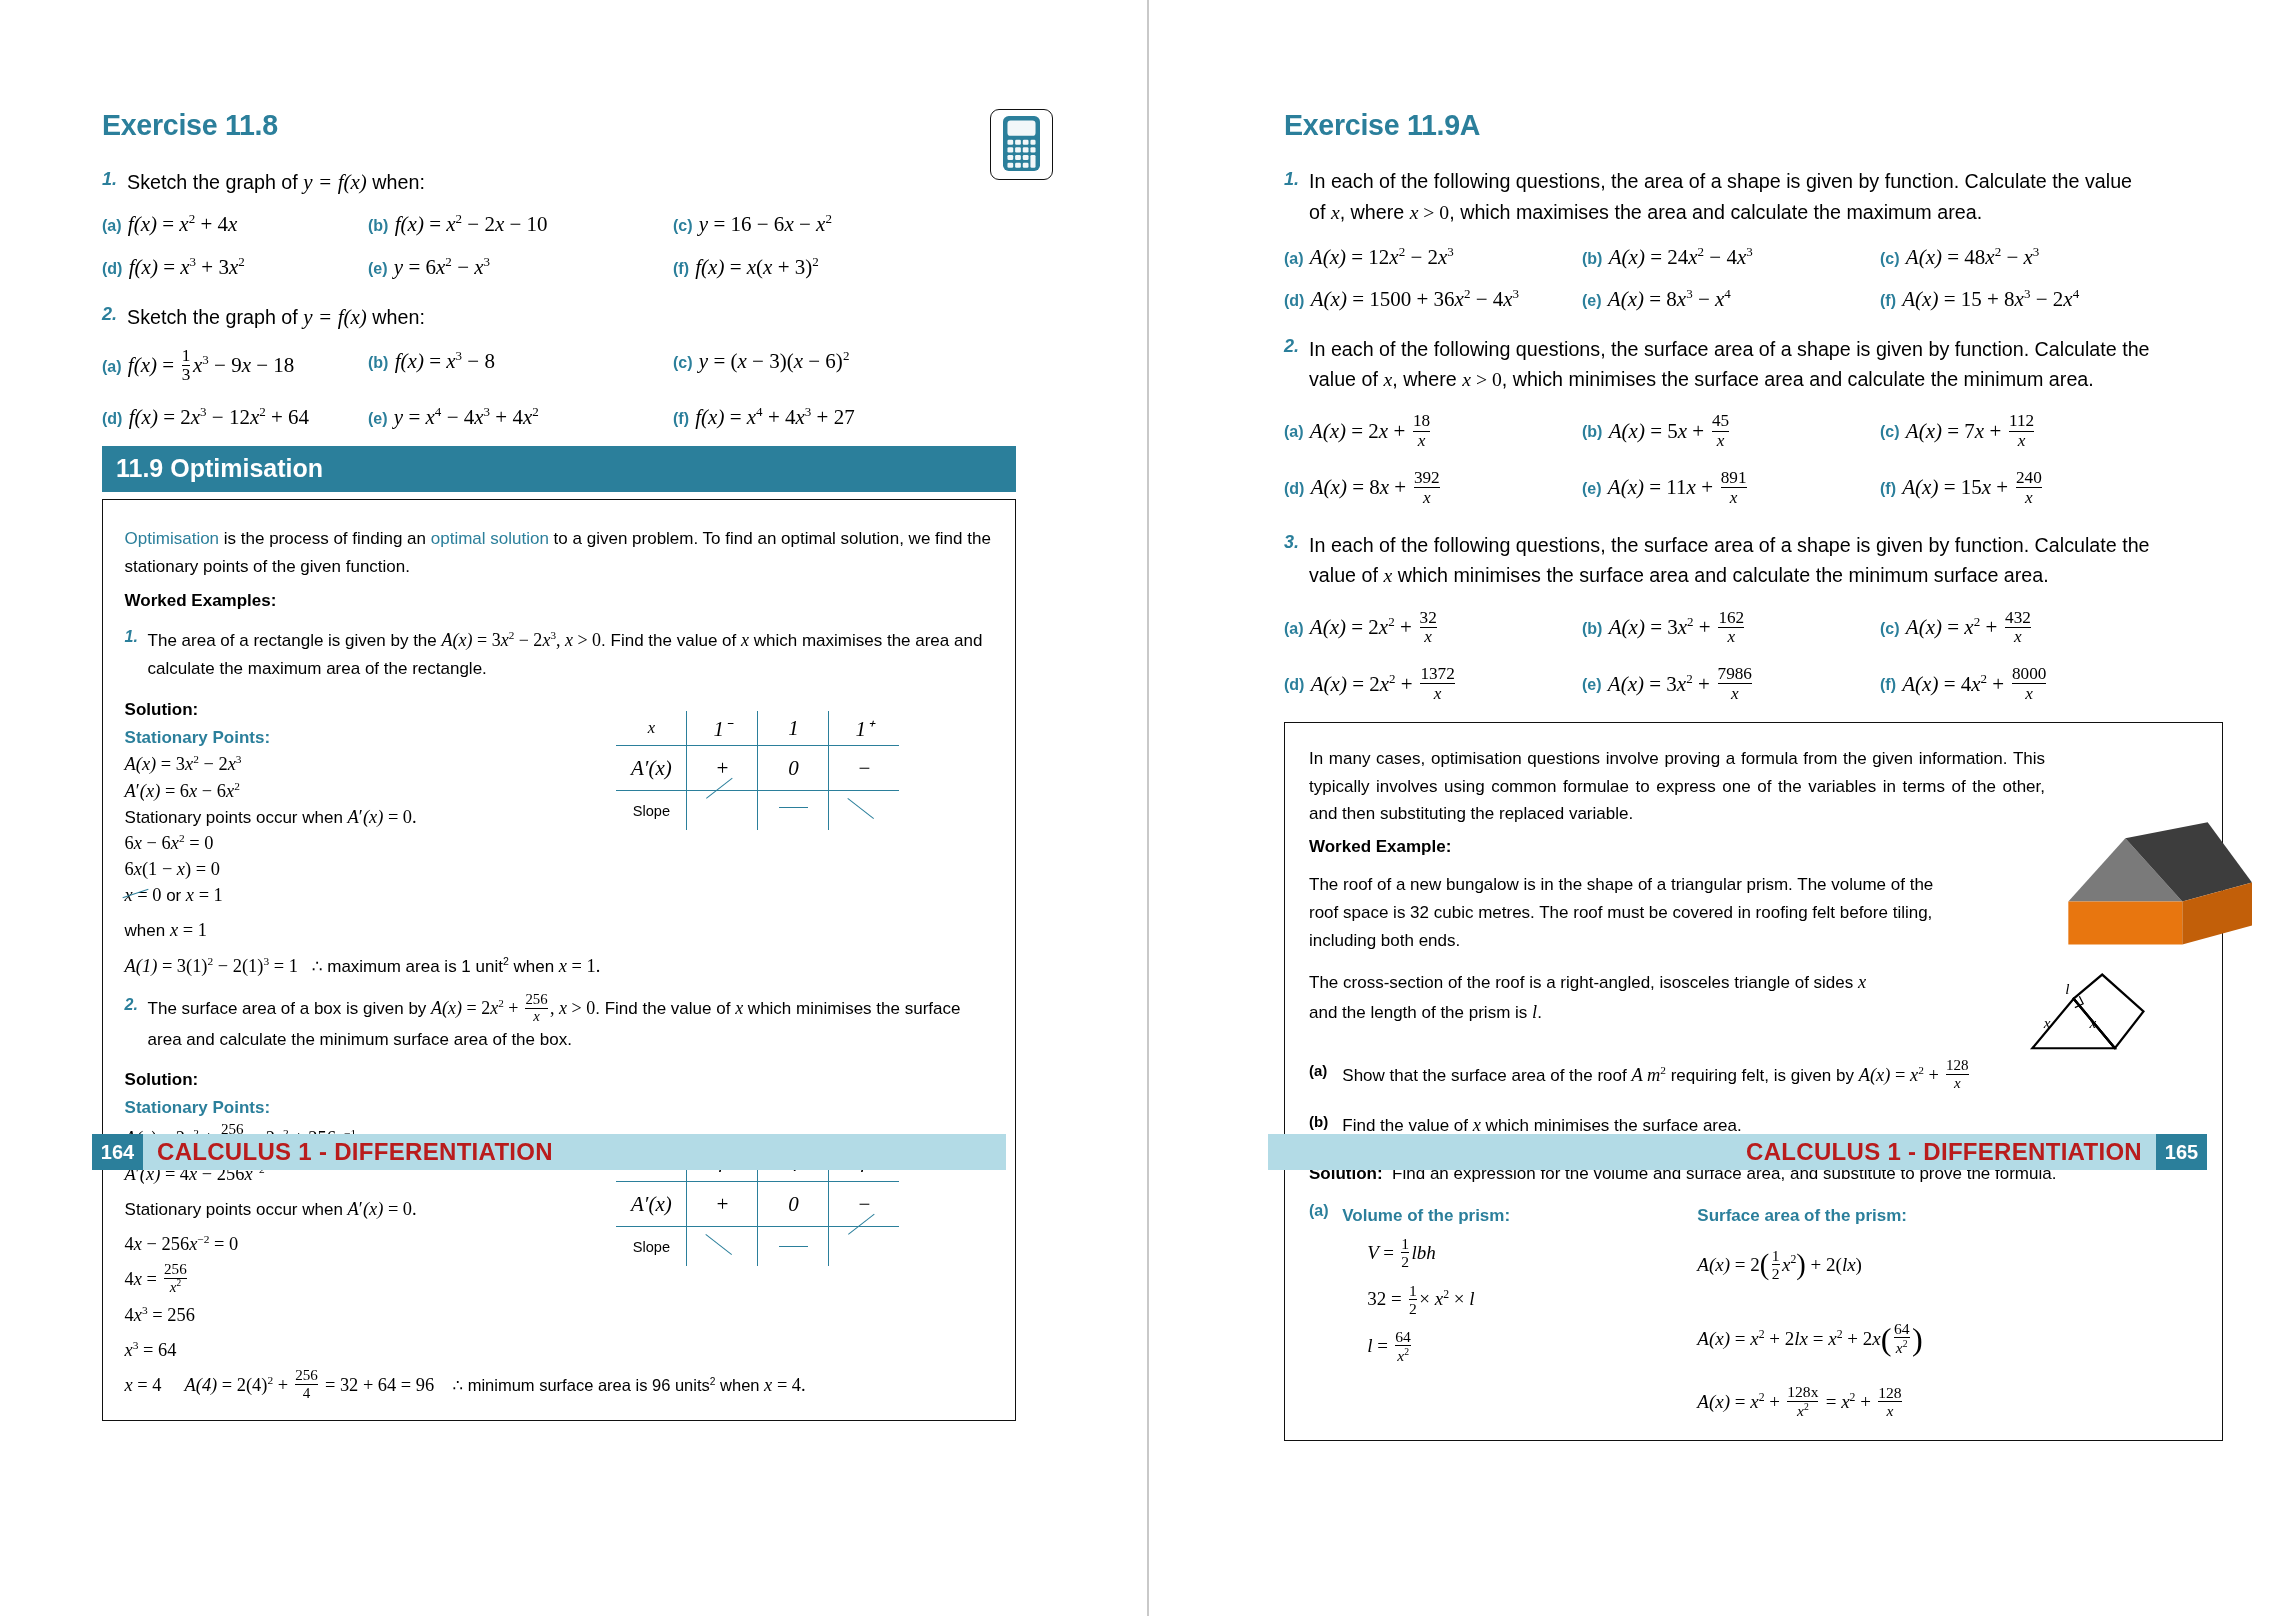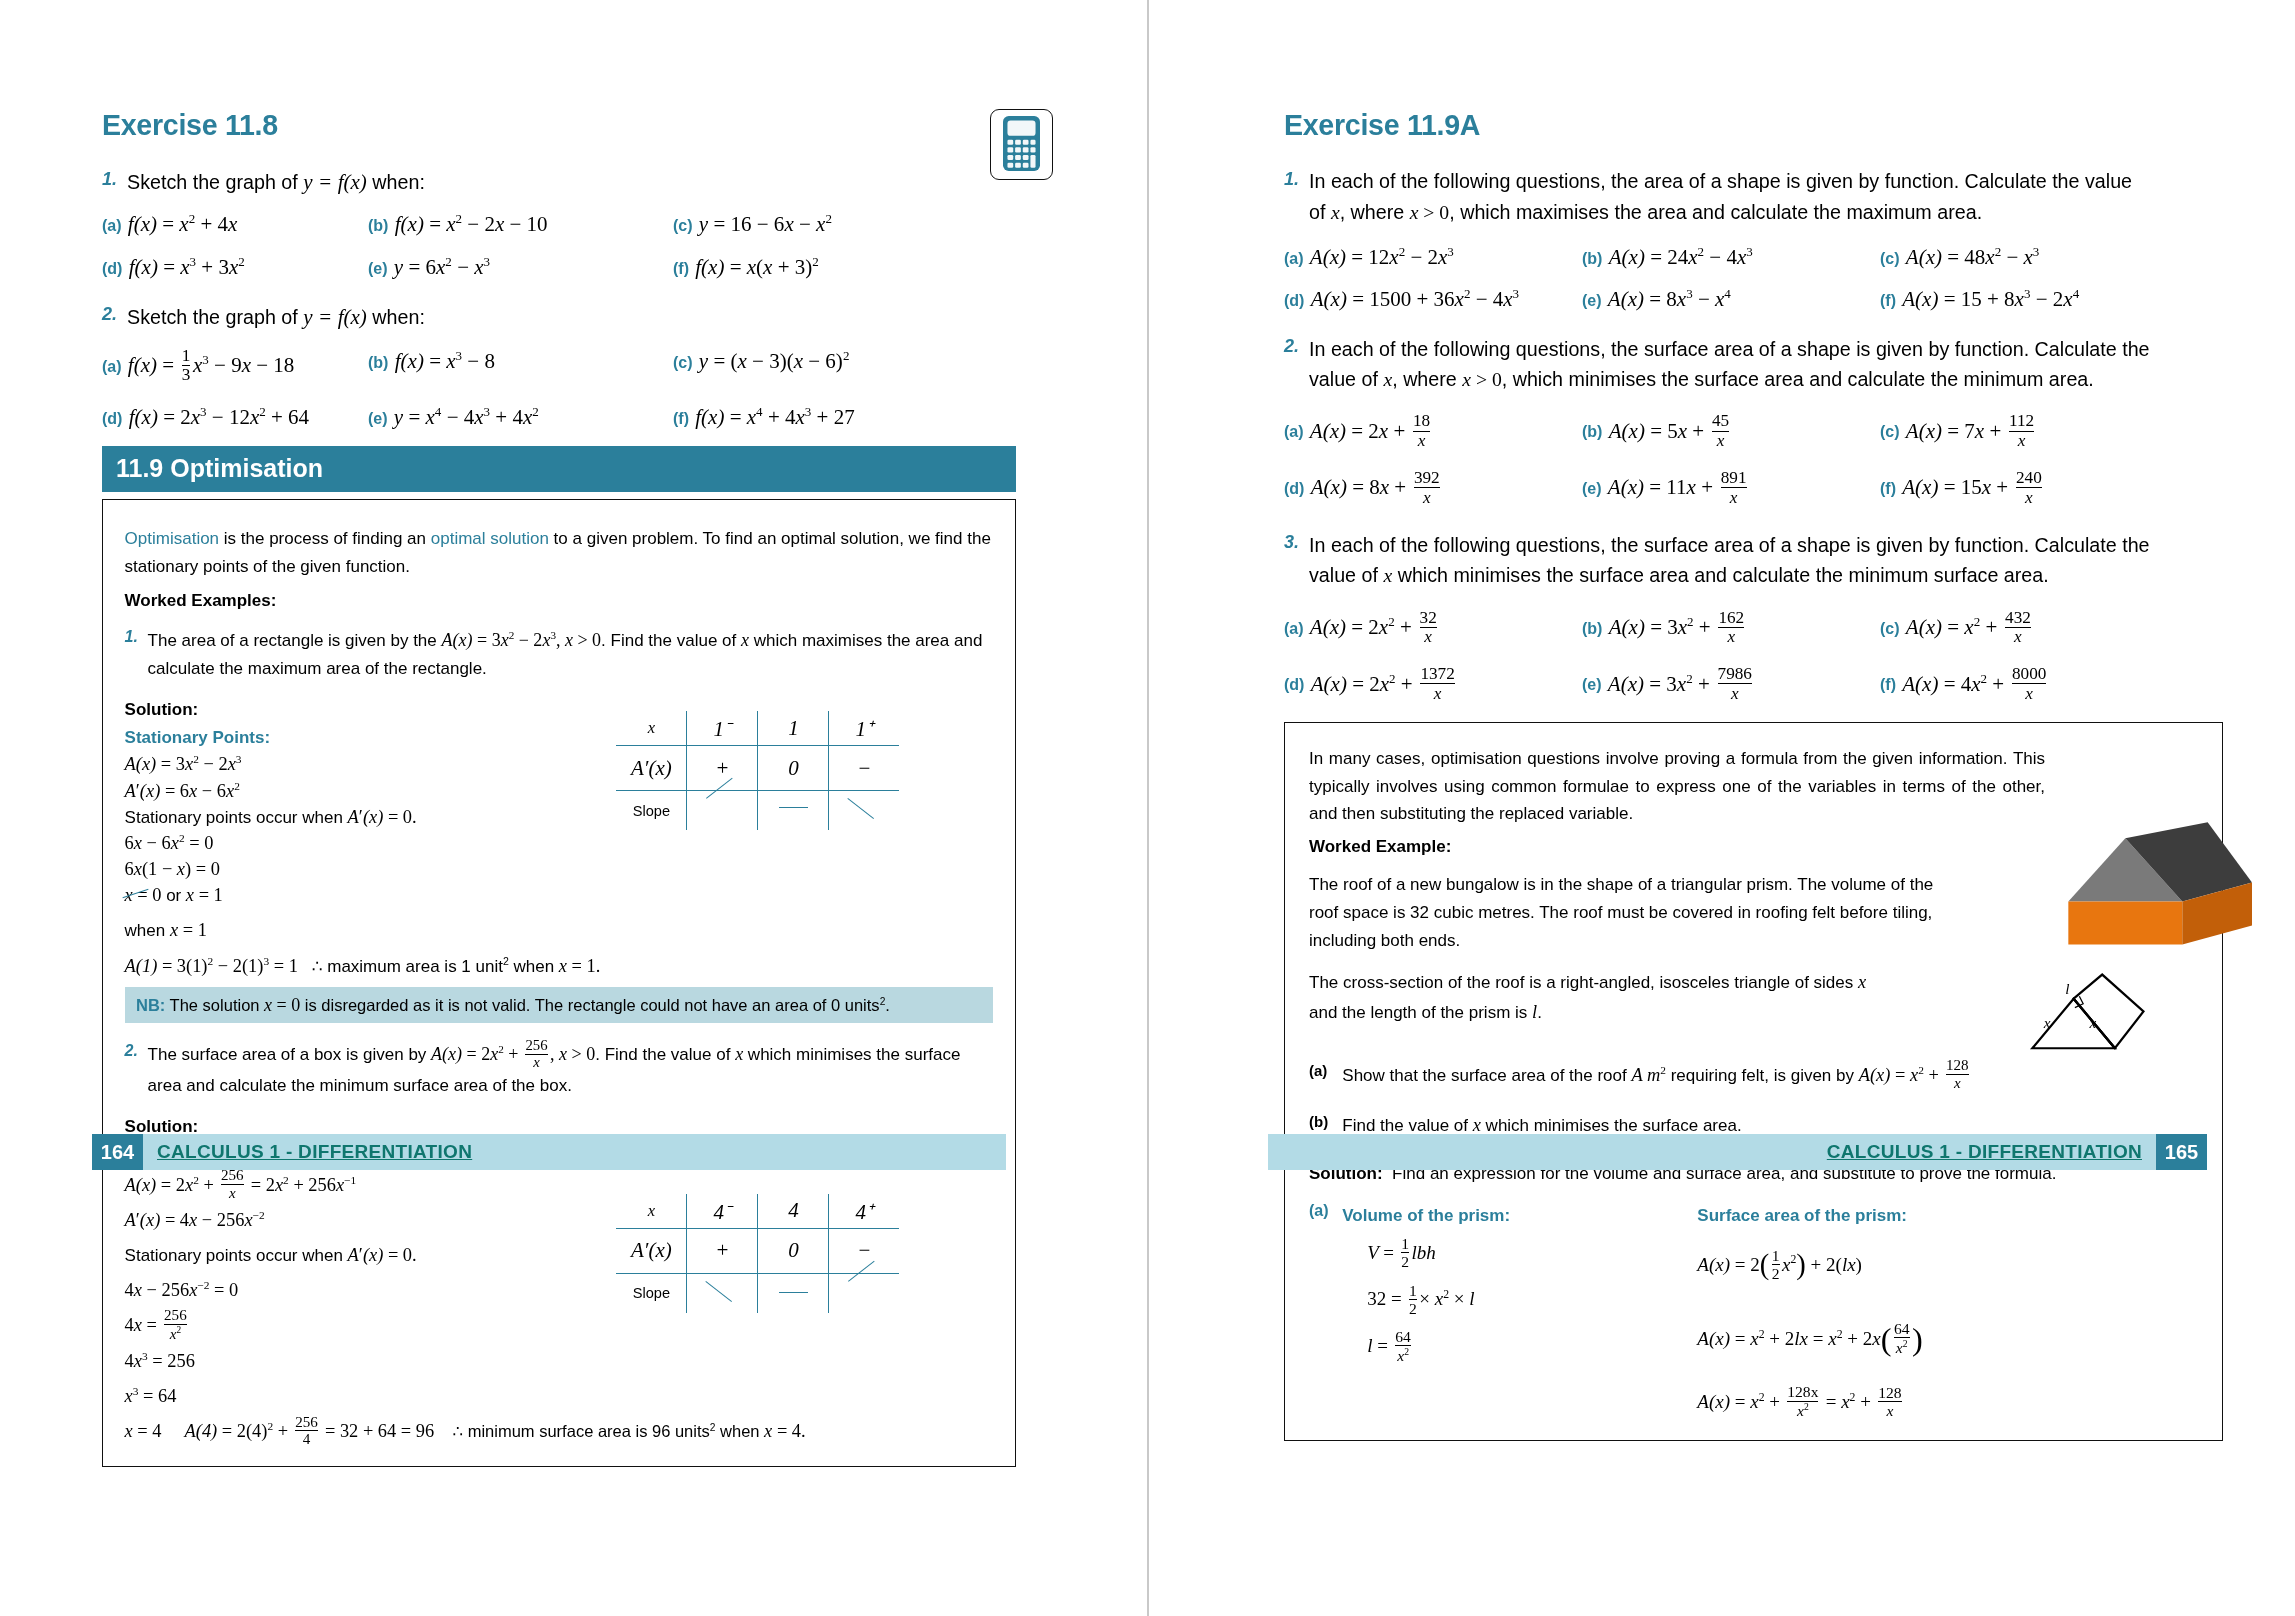--- a/index.html
+++ b/index.html
@@ -44,21 +44,21 @@
 
   .nb{background:#b9d8e0;padding:7.6px 11.4px;font-size:16.5px;margin:10px 0 0 0;}
 
   .calc-icon{position:absolute;right:51px;top:109px;width:61px;height:69px;border:1.9px solid #111;border-radius:9px;background:#fff;}
   .calc-icon svg{display:block;margin:5.7px auto;}
 
   .footer{position:absolute;bottom:75px;height:36px;display:flex;align-items:stretch;}
   .footer-left{left:92px;width:914px;}
   .footer-right{left:76px;width:939px;}
   .pg-num{background:#2b7f9b;color:#fff;font-weight:bold;font-size:20px;display:flex;align-items:center;justify-content:center;width:51px;}
-  .f-band{background:#b3dbe6;color:#0f766e;font-weight:bold;font-size:19px;flex:1;display:flex;align-items:center;padding:0 14px;letter-spacing:0.3px;text-decoration:underline;}
+  .f-band{background:#b3dbe6;color:#b91c1c;font-weight:bold;font-size:24px;flex:1;display:flex;align-items:center;padding:0 14px;letter-spacing:0.3px;}
   .f-band.rt{justify-content:flex-end;}
 
   
   .signtable{font-family:"Liberation Serif",serif;}
   .signtable td{text-align:center;font-size:16.5px;padding:0;}
   .vline{border-left:1.9px solid #2b7f9b;}
   .hline{border-bottom:1.9px solid #2b7f9b;}
   .lbl-cell{font-size:16px;text-align:center;}
   .slope-up,.slope-dn,.slope-fl{display:inline-block;width:37px;height:25px;position:relative;}
   .slope-up:after,.slope-dn:after{content:"";position:absolute;left:2.5px;top:2.5px;width:33px;height:21.6px;border-top:1.9px solid #2b7f9b;transform-origin:left top;}
@@ -215,23 +215,20 @@
           <div>A<span class="rm">′</span>(x) <span class="rm">= 6</span>x <span class="rm">− 6</span>x<sup class="p">2</sup></div>
           <div class="rm" style="font-family:'Liberation Sans',sans-serif;font-size:17px;">Stationary points occur when <span class="mth" style="font-size:18.4px;">A<span class="rm">′</span>(x) <span class="rm">= 0.</span></span></div>
           <div><span class="rm">6</span>x <span class="rm">− 6</span>x<sup class="p">2</sup> <span class="rm">= 0</span></div>
           <div><span class="rm">6</span>x<span class="rm">(1 −</span> x<span class="rm">) = 0</span></div>
           <div style="position:relative;"><span style="position:relative;">x<span style="position:absolute;left:-2.5px;top:7.6px;width:27px;border-top:1.9px solid #2b7f9b;transform:rotate(-18deg);"></span></span><span class="rm"> = 0</span> <span class="rm" style="font-family:'Liberation Sans',sans-serif;font-size:17px;">or</span> x <span class="rm">= 1</span></div>
         </div>
         <div class="body-txt" style="margin-top:7.6px;">when <span class="mth" style="font-size:18.4px;">x <span class="rm">= 1</span></span></div>
         <div class="mth" style="font-size:18.4px;margin-top:9px;">A(1) <span class="rm">= 3(1)</span><sup class="p">2</sup> <span class="rm">− 2(1)</span><sup class="p">3</sup> <span class="rm">= 1</span> &nbsp;&nbsp;<span class="rm" style="font-family:'Liberation Sans',sans-serif;font-size:17px;">∴ maximum area is 1 unit<sup class="p">2</sup> when</span> x <span class="rm">= 1.</span></div>
       </div>
 
-      <div class="nb">
-        <span class="teal-bold">NB:</span><span> The solution <span class="mth" style="font-size:18px;">x <span class="rm">= 0</span></span> is disregarded as it is not valid. The rectangle could not have an area of 0 units<sup class="p">2</sup>.</span>
-      </div>
 
       <div class="sub-q" style="margin-top:16.5px;">
         <div class="q-num">2.</div>
         <div class="body-txt">The surface area of a box is given by <span class="mth" style="font-size:18px;">A(x) <span class="rm">= 2</span>x<sup class="p">2</sup> <span class="rm">+</span> <span class="frac"><span class="num">256</span><span class="den">x</span></span><span class="rm">,</span> x <span class="rm">&gt; 0</span></span>. Find the value of <span class="mth" style="font-size:18px;">x</span> which minimises the surface area and calculate the minimum surface area of the box.</div>
       </div>
 
       <div style="margin-top:12.7px;position:relative;">
 
         <div style="position:absolute;right:94px;top:81px;">
           <table class="signtable" cellspacing="0" cellpadding="0">

